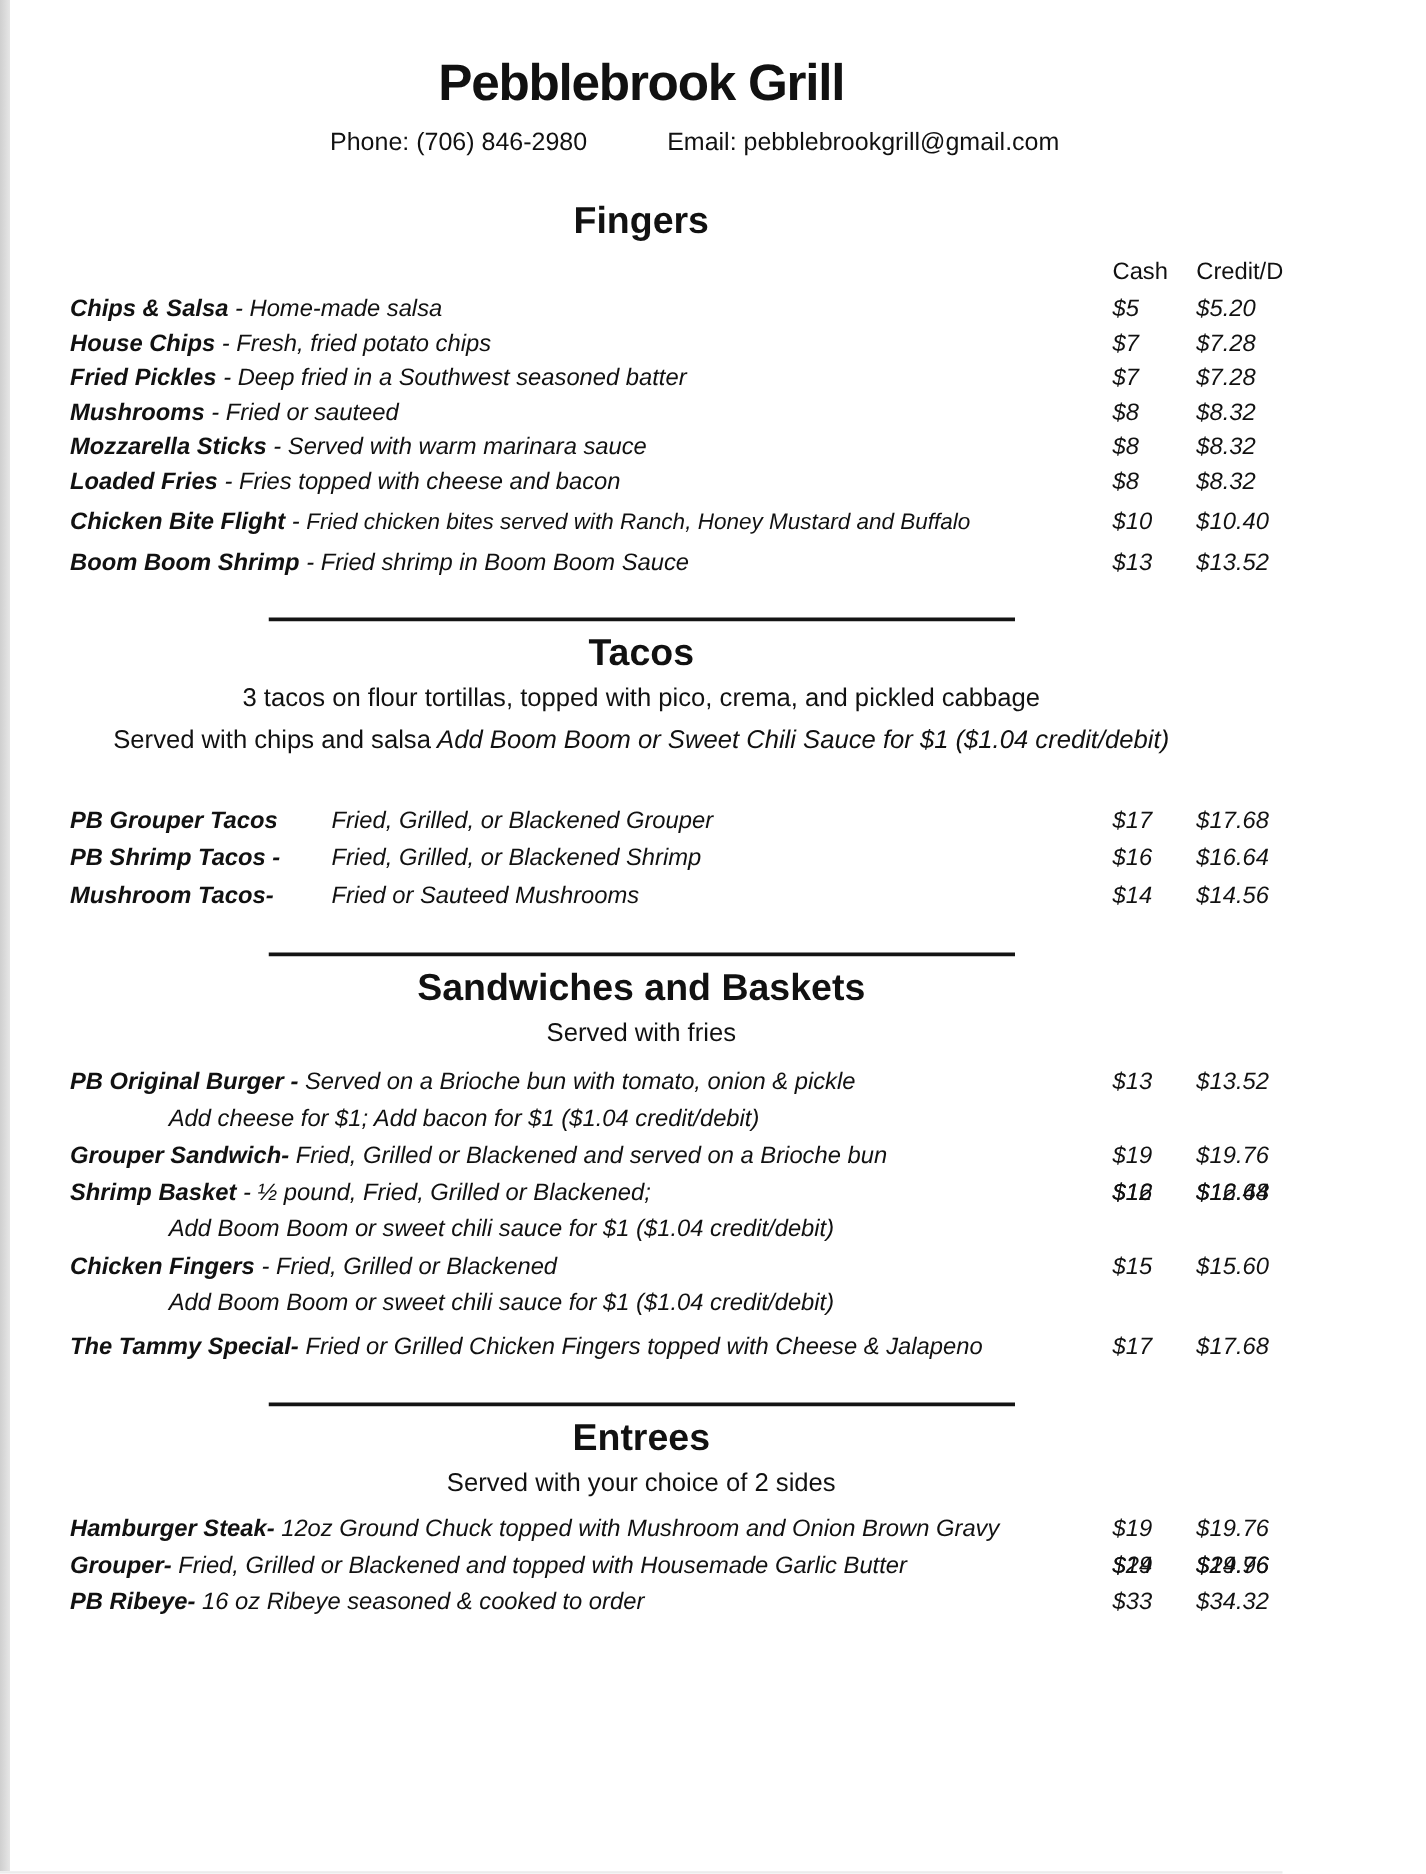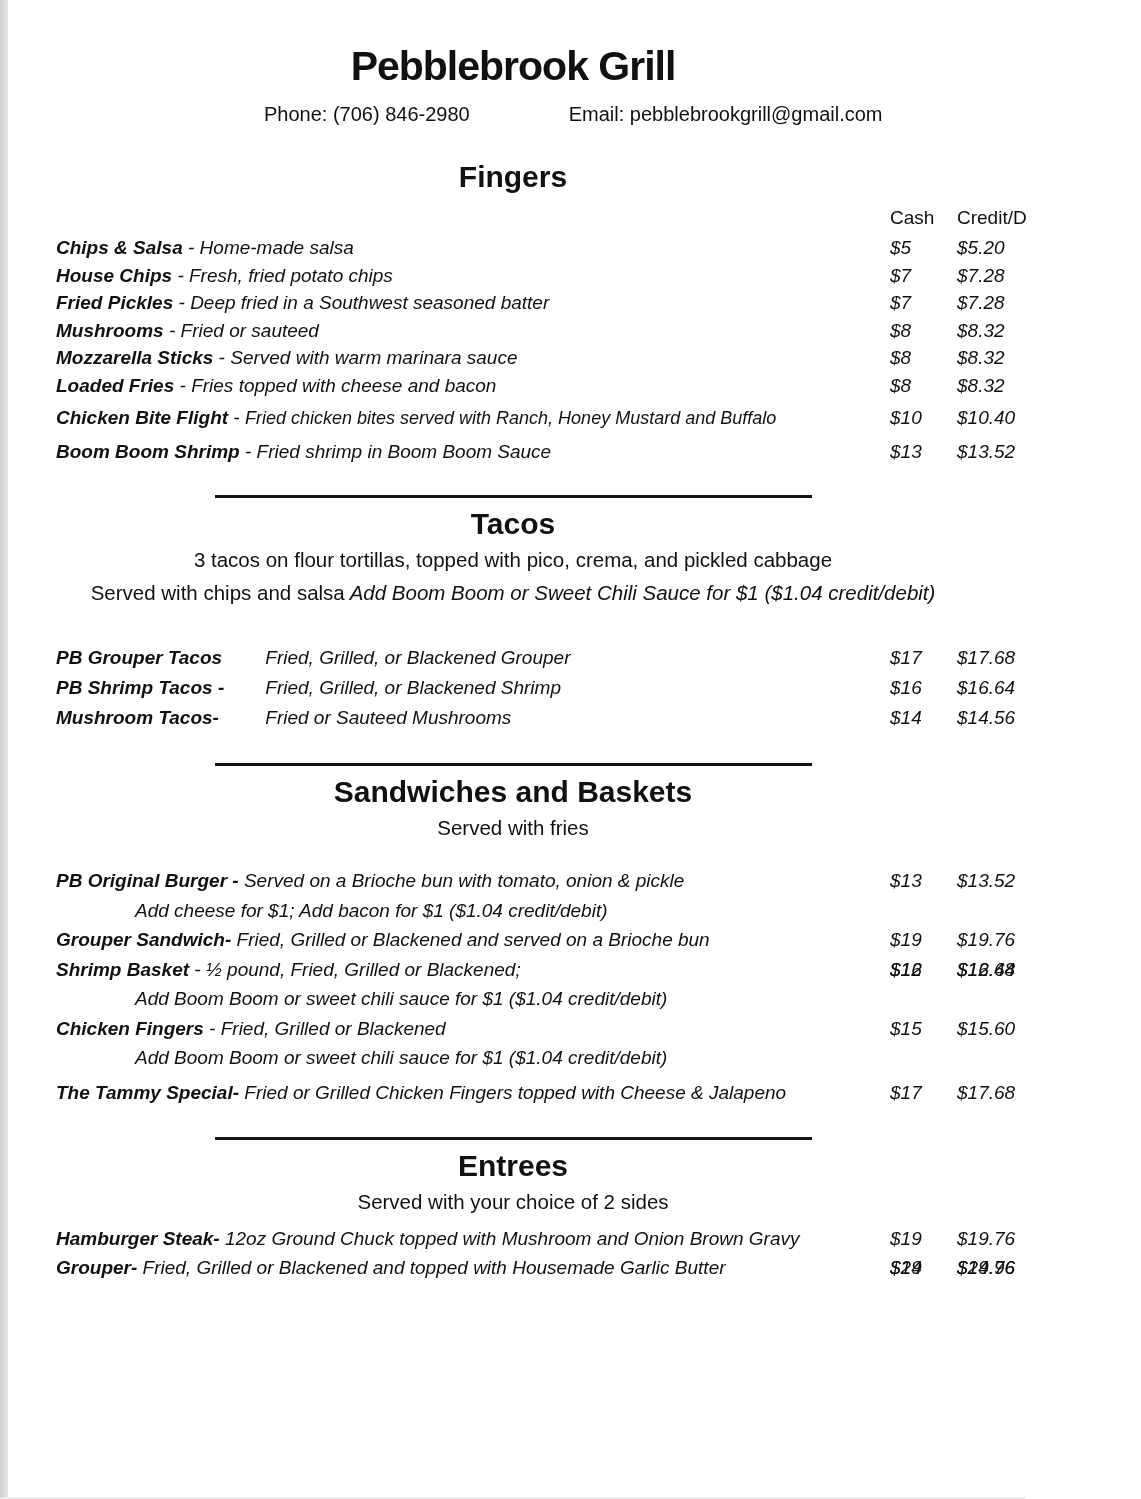--- a/index.html
+++ b/index.html
@@ -25,21 +25,21 @@
     text-align:center;
     font-size:41px;font-weight:bold;letter-spacing:-1px;
     line-height:48px;
   }
   .contact{
     margin-top:12px;
     padding-left:264px;
     font-size:20px;line-height:24px;
     display:flex;
   }
-  .contact .email{margin-left:99px;}
+  .contact .email{margin-left:64px;}
 
   
   .section-title{
     margin:0;margin-top:34px;
     text-align:center;
     font-size:30px;font-weight:bold;line-height:34px;
   }
   .divider{
     width:597px;height:0;
     border-top:3px solid #141414;
@@ -57,21 +57,21 @@
   .price-header{
     position:relative;height:23px;margin-top:13px;
     font-size:19px;
   }
   .abs-cash{position:absolute;left:890px;top:0;}
   .abs-credit{position:absolute;left:957px;top:0;}
 
   
   .items{margin-top:4px;}
   .items.tacos{margin-top:36px;}
-  .items.sandwiches{margin-top:24px;}
+  .items.sandwiches{margin-top:10px;}
   .items.entrees{margin-top:8px;}
   .item-row{
     position:relative;
     padding-left:56px;
     line-height:27.5px;
     font-size:19px;
     white-space:nowrap;
     font-style:italic;
   }
   .items.tacos .item-row{line-height:30px;}
@@ -138,16 +138,17 @@
           <div class="note">Add Boom Boom or sweet chili sauce for $1    ($1.04 credit/debit)</div>
           <div class="item-row gap"><span class="item-text"><span class="item-name">The Tammy Special-</span> <span class="item-desc">Fried or Grilled Chicken Fingers topped with Cheese &amp; Jalapeno</span></span><span class="abs-cash">$17</span><span class="abs-credit">$17.68</span></div>
         </div>
         <div class="divider"></div>
         <h2 class="section-title">Entrees</h2>
         <p class="subtitle"><span>Served with your choice of 2 sides</span></p>
         <div class="items entrees">
           <div class="item-row"><span class="item-text"><span class="item-name">Hamburger Steak-</span> <span class="item-desc">12oz Ground Chuck topped with Mushroom and Onion Brown Gravy</span></span><span class="abs-cash">$19</span><span class="abs-credit">$19.76</span></div>
           <div class="item-row"><span class="abs-cash">$19</span><span class="abs-credit">$19.76</span></div>
           <div class="item-row"><span class="item-text"><span class="item-name">Grouper-</span> <span class="item-desc">Fried, Grilled or Blackened  and topped with Housemade Garlic Butter</span></span><span class="abs-cash">$24</span><span class="abs-credit">$24.96</span></div>
+          <div class="item-row"><span class="item-text"><span class="item-name">PB Ribeye-</span> <span class="item-desc">16 oz Ribeye seasoned &amp; cooked to order</span></span><span class="abs-cash">$33</span><span class="abs-credit">$34.32</span></div>
         </div>
       </div>
   </div>
 </div>
 
 </body></html>

